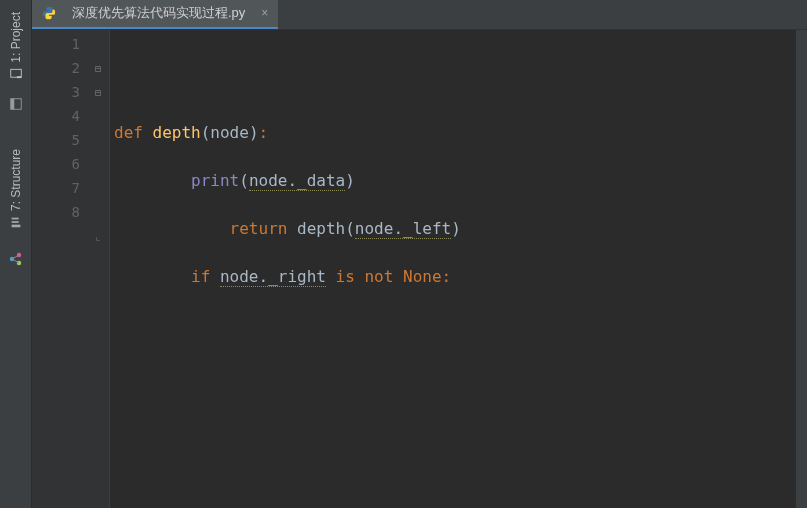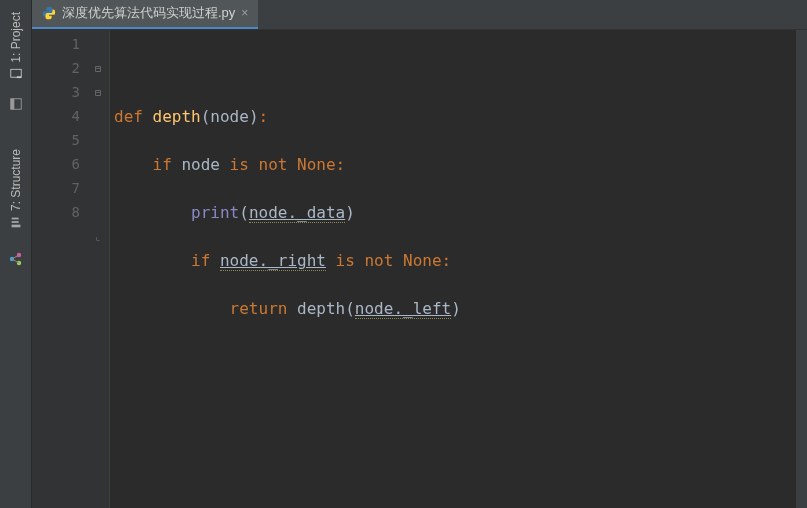--- a/index.html
+++ b/index.html
@@ -57,21 +57,21 @@
     height: 30px;
     background: #3c3f41;
     display: flex;
     align-items: flex-end;
     border-bottom: 1px solid #323232;
     font-family: sans-serif;
   }
   .tab {
     display: flex;
     align-items: center;
-    gap: 6px;
+    gap: 16px;
     padding: 5px 10px;
     background: #515658;
     color: #d0d0d0;
     font-size: 13px;
     border-bottom: 2px solid #4a88c7;
     cursor: pointer;
   }
   .py-icon {
     width: 14px; height: 14px;
   }
@@ -106,33 +106,33 @@
     position: relative;
   }
   .fold-mark {
     position: absolute;
     left: 3px;
     font-size: 10px;
     color: #777;
   }
   .code {
     flex: 1;
-    padding-top: 3px;
+    padding-top: 19px;
     padding-left: 4px;
     font-size: 16px;
     line-height: 24px;
     white-space: pre;
     position: relative;
   }
   .kw { color: #cc7832; }
   .fn { color: #ffc66d; }
   .param { color: #a9b7c6; }
   .builtin { color: #8888c6; }
   .plain { color: #a9b7c6; }
-  .uline { border-bottom: 1px dotted #8b8b57; text-decoration: underline; }
+  .uline { border-bottom: 1px dotted #8b8b57; }
   .scrollbar-right {
     width: 12px;
     background: #3c3f41;
     border-left: 1px solid #2b2b2b;
   }
 </style>
 </head>
 <body>
 
 <div class="sidebar-left">
@@ -190,20 +190,19 @@
       <div class="ln">8</div>
     </div>
     <div class="fold-col">
       <span class="fold-mark" style="top:27px">⊟</span>
       <span class="fold-mark" style="top:51px">⊟</span>
       <span class="fold-mark" style="top:195px">⌞</span>
     </div>
     <div class="code">
 <div> </div>
 <div><span class="kw">def </span><span class="fn">depth</span><span class="plain">(</span><span class="param">node</span><span class="plain">)</span><span class="kw">:</span></div>
-<div>    <span class="kw">if </span><span class="plain">node</span><span class="kw"> is </span><span class="kw">not </span><span class="kw">None</span><span class="kw">:</span></div>
 <div>        <span class="builtin">print</span><span class="plain">(</span><span class="plain uline">node._data</span><span class="plain">)</span></div>
+<div>            <span class="kw">return </span><span class="plain">depth</span><span class="plain">(</span><span class="plain uline">node._left</span><span class="plain">)</span></div>
 <div>        <span class="kw">if </span><span class="plain uline">node._right</span><span class="kw"> is </span><span class="kw">not </span><span class="kw">None</span><span class="kw">:</span></div>
-<div>            <span class="kw">return </span><span class="plain">depth</span><span class="plain">(</span><span class="plain uline">node._left</span><span class="plain">)</span></div>
     </div>
     <div class="scrollbar-right"></div>
   </div>
 </div>
 
 </body></html>

